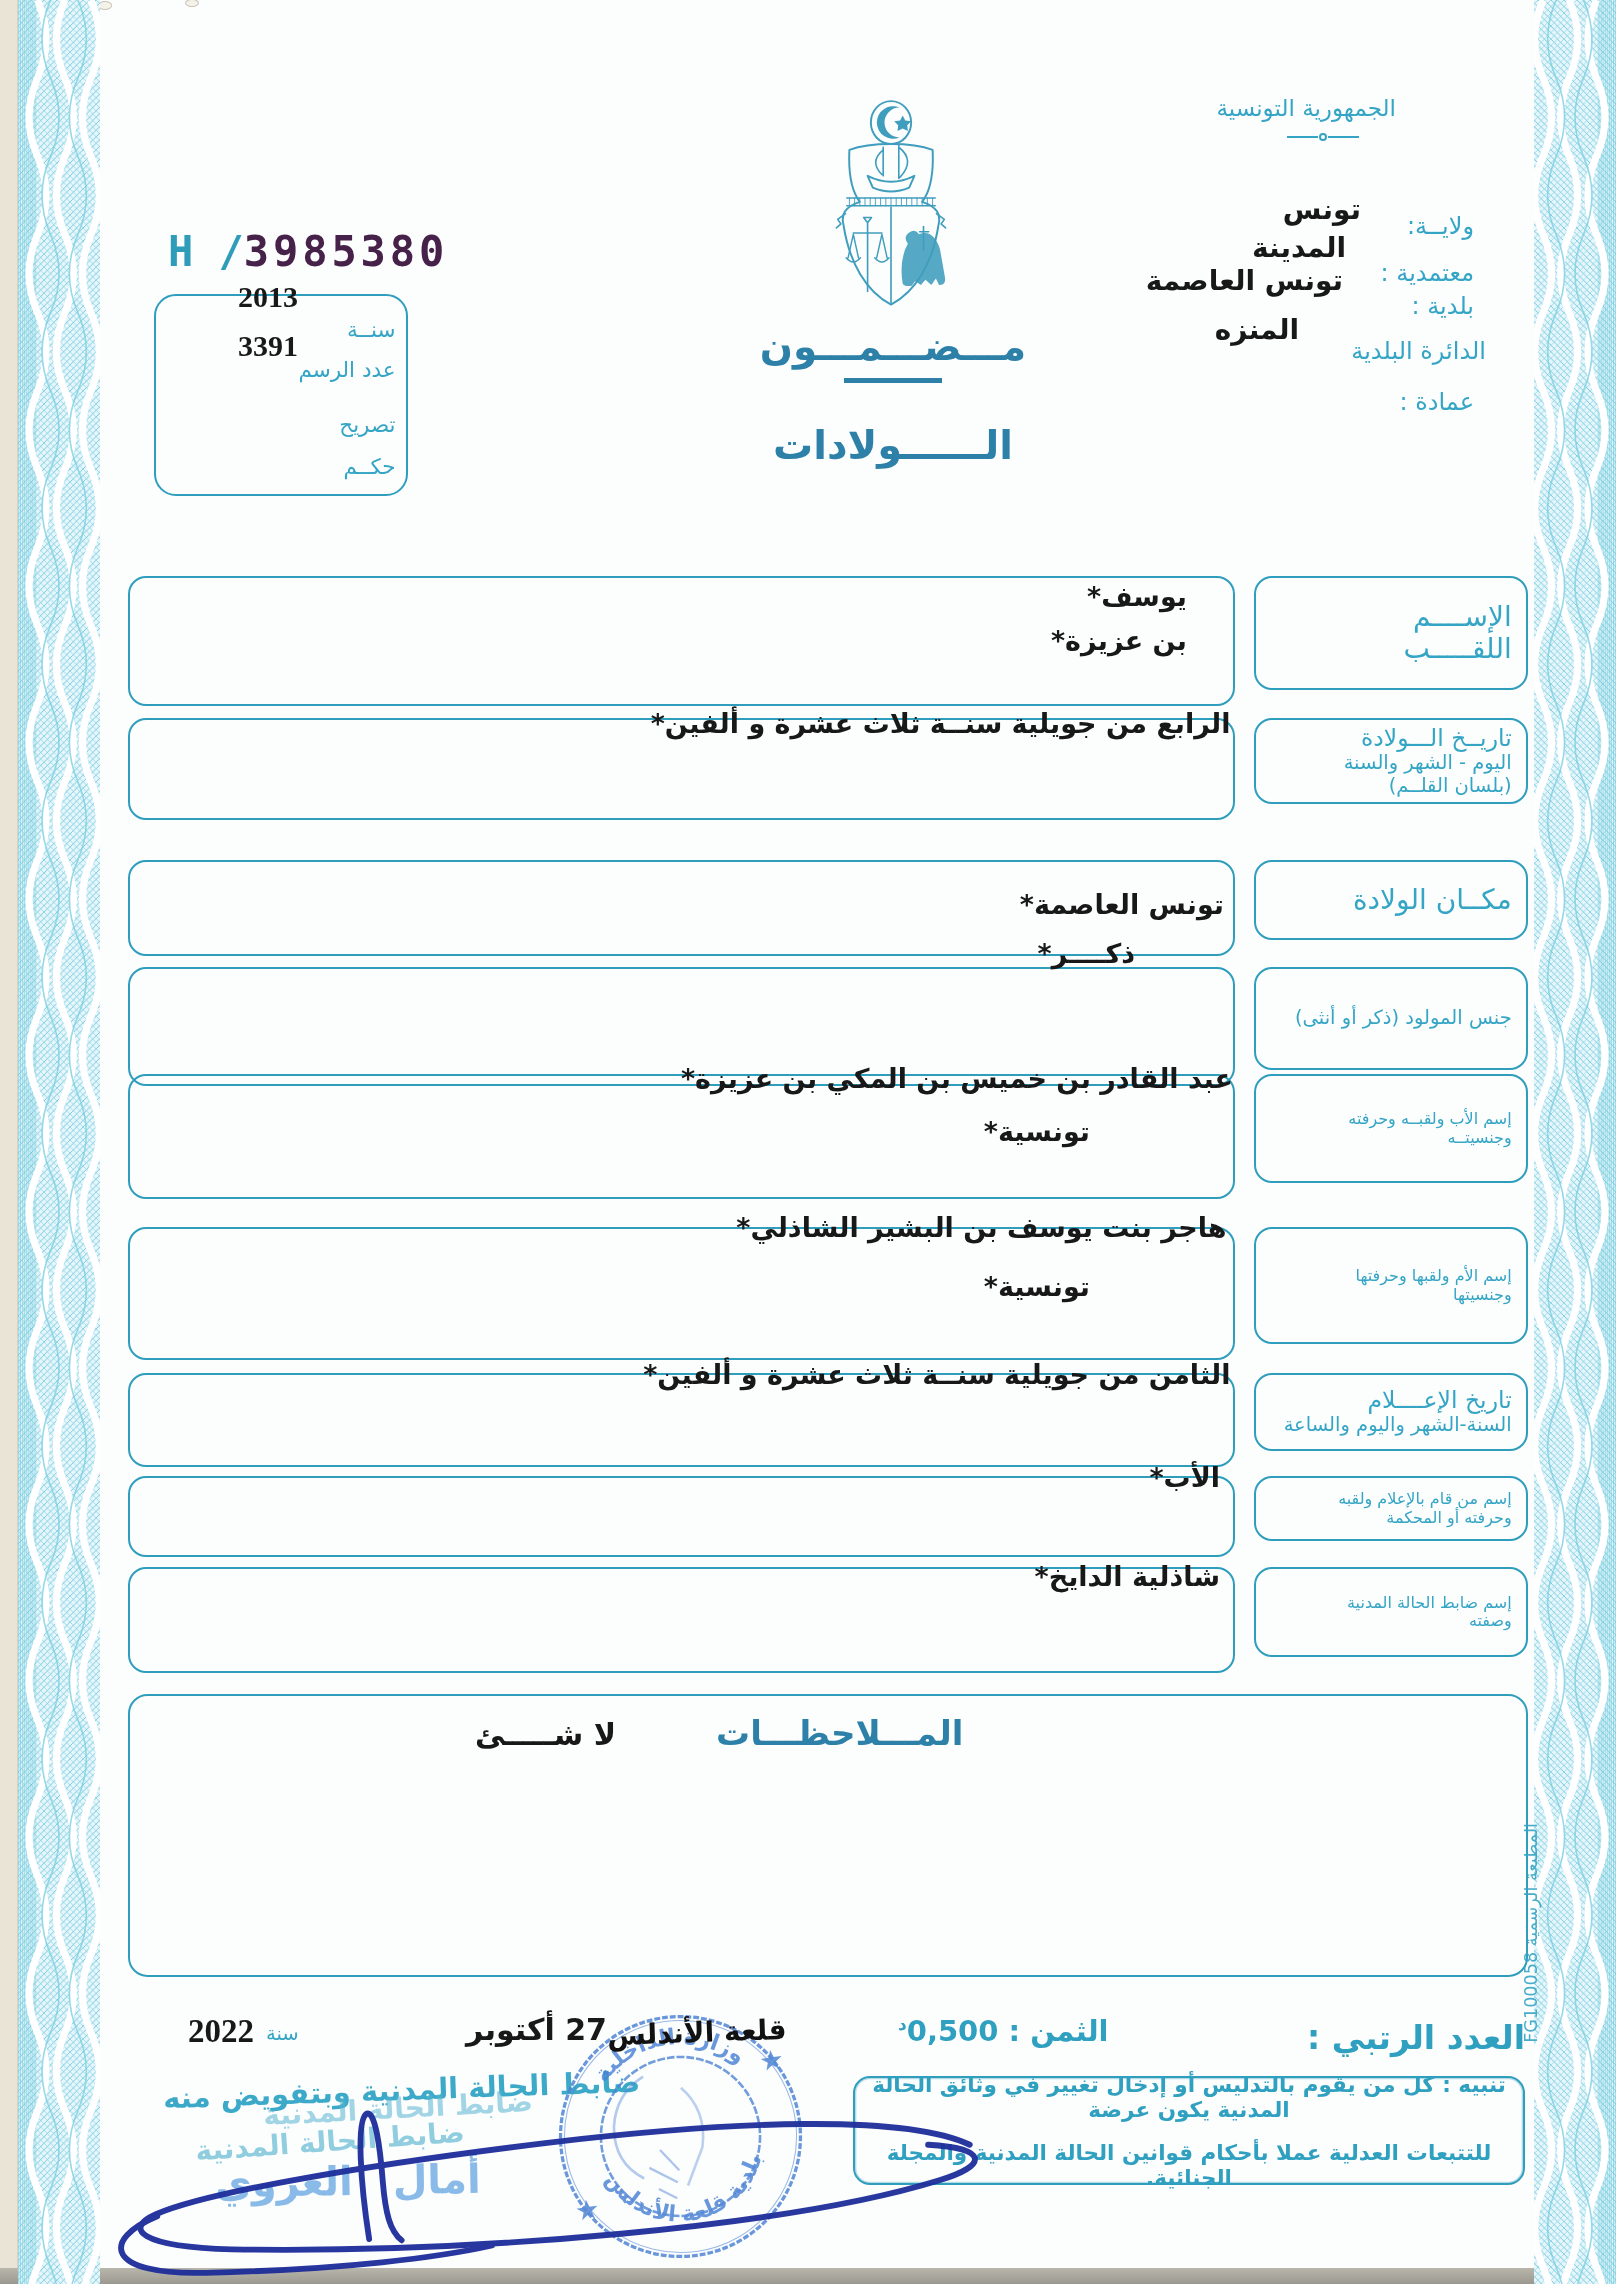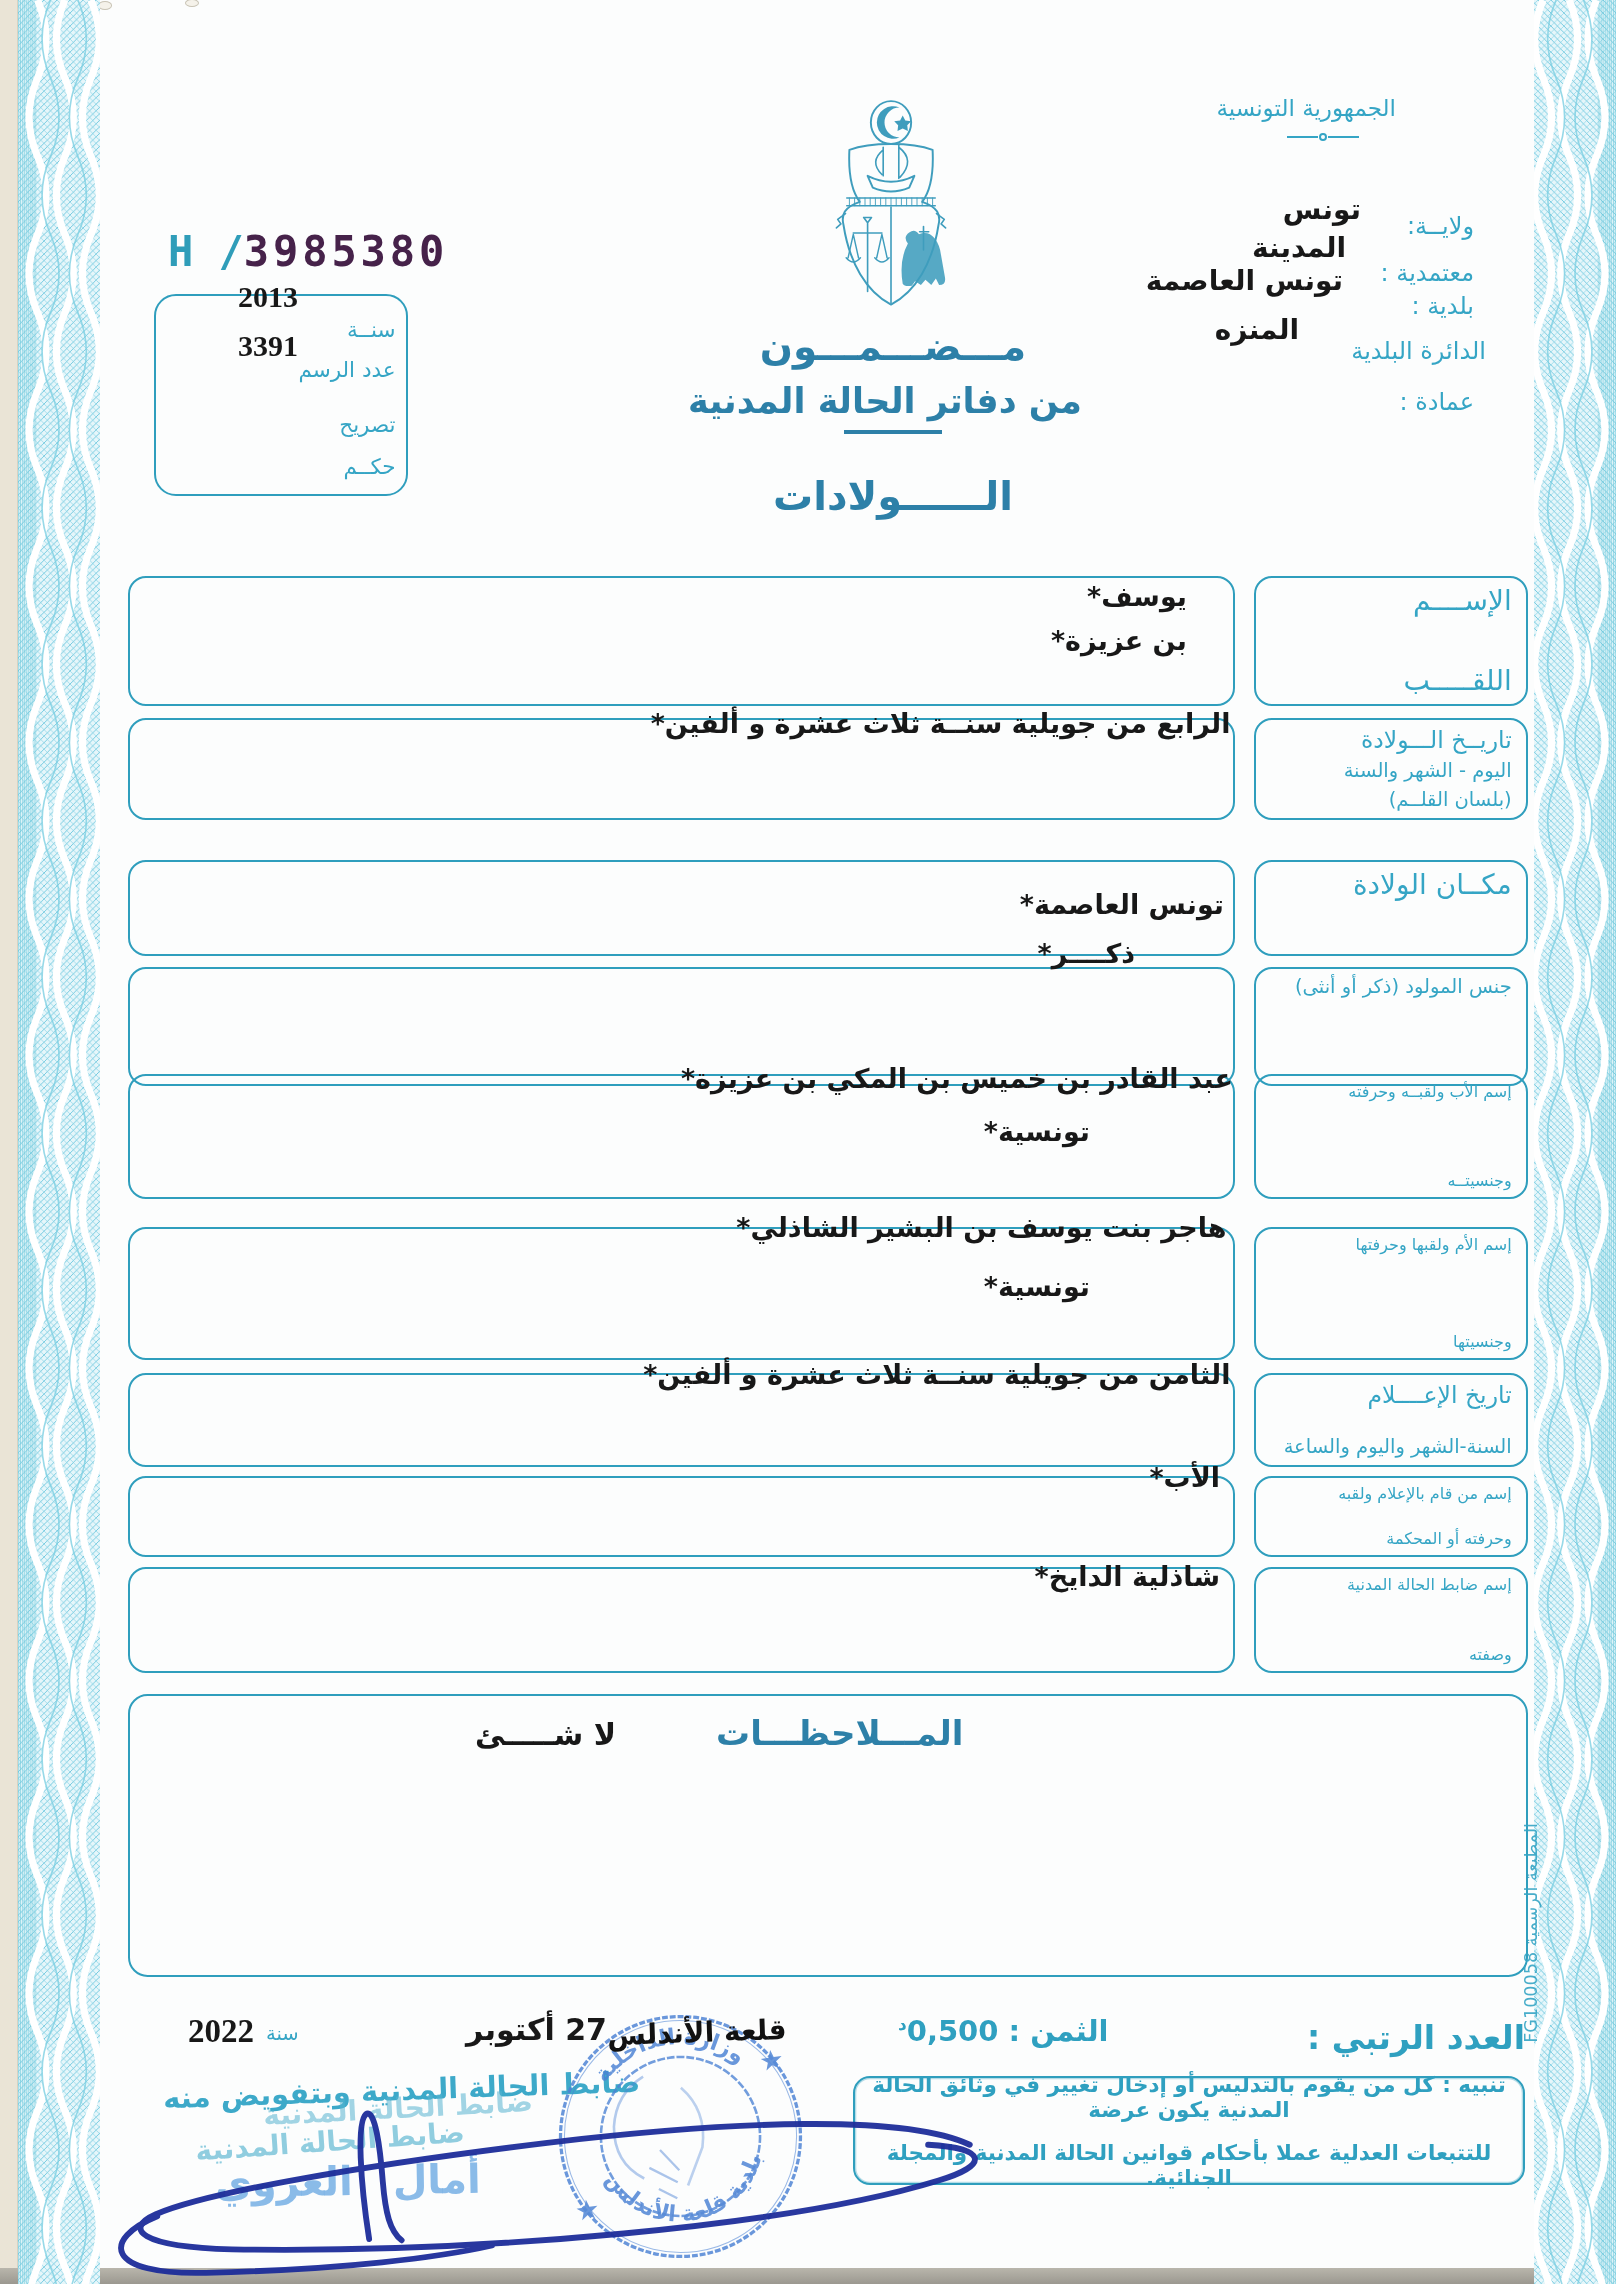--- a/index.html
+++ b/index.html
@@ -47,22 +47,22 @@
   
   .title-block{position:absolute;left:704px;top:324px;width:378px;text-align:center;color:var(--title);direction:rtl}
   .t1{font-size:39px;font-weight:bold;white-space:nowrap}
   .t2{font-size:35px;font-weight:bold;margin-top:11.7px;white-space:nowrap}
   .t-underline{width:98px;height:4.6px;background:var(--title);margin:9px auto 0}
   .t3{font-size:40px;font-weight:bold;margin-top:39px;white-space:nowrap}
   .emblem{position:absolute;left:826px;top:99px;width:130px;height:207px}
   
   .row{position:absolute;left:128px;width:1400px}
   .vbox{position:absolute;left:0;top:0;bottom:0;width:1107px;border:2.6px solid var(--bd);border-radius:18px;background:transparent}
-  .lbox{position:absolute;left:1126px;top:0;bottom:0;width:274px;border:2.6px solid var(--bd);border-radius:18px;
-        display:flex;flex-direction:column;justify-content:space-between;padding:6.5px 14.3px;
+  .lbox{position:absolute;left:1126px;top:0;bottom:16px;width:274px;border:2.6px solid var(--bd);border-radius:18px;
+        display:flex;flex-direction:column;justify-content:center;padding:6.5px 14.3px;
         direction:rtl;text-align:right;color:var(--lab)}
   .lab{font-size:16px;line-height:1.15;white-space:nowrap}
   .lab-lg{font-size:28px}
   .lab-md{font-size:23.5px}
   .lab-sm{font-size:19.5px}
   .val{position:absolute;color:var(--ink);font-weight:bold;font-size:27px;direction:rtl;white-space:nowrap;z-index:3}
   
   .obsbox{position:absolute;left:128px;top:1694px;width:1400px;height:283px;border:2.6px solid var(--bd);border-radius:19.5px}
   .obs-title{position:absolute;left:586px;top:17px;color:var(--title);font-weight:bold;font-size:34px;direction:rtl;white-space:nowrap}
   .obs-val{position:absolute;left:345px;top:21px;color:var(--ink);font-weight:bold;font-size:30px;direction:rtl;white-space:nowrap}
@@ -169,21 +169,20 @@
       <path d="M30 176 l-12 9 5 7 -7 6 M170 176 l12 9 -5 7 7 6" stroke-width="2.5"></path>
       <path d="M64 190 V296 M42 206 H86 M64 190 l-6 -8 h12 Z" stroke-width="2.5"></path>
       <path d="M42 208 L34 244 M42 208 L50 244 M31 244 q11 13 22 0 M86 208 L78 244 M86 208 L94 244 M75 244 q11 13 22 0" stroke-width="2.2"></path>
       <path d="M150 196 V232 M144 204 H158" stroke-width="2.5"></path>
       <path d="M118 284 q-6 -36 8 -62 q-8 -10 2 -17 q9 -6 15 3 q14 -6 24 6 q8 10 10 26 l6 34 q2 12 -9 12 l-5 -10 -7 10 -9 -8 -7 8 -9 -6 -5 7 q-11 2 -14 -3 Z" fill="#3f9dbd" stroke="none" opacity=".88"></path>
     </g>
   </svg>
 
   <div class="title-block">
     <div class="t1">مـــضـــمـــون</div>
-    <div class="t2">من دفاتر الحالة المدنية</div>
     <div class="t-underline"></div>
     <div class="t3">الــــــولادات</div>
   </div>
 
   <div class="republic">الجمهورية التونسية</div>
   <div class="sep">
       <span class="ln"></span>
       <span class="dot"></span>
       <span class="ln"></span>
     </div>

